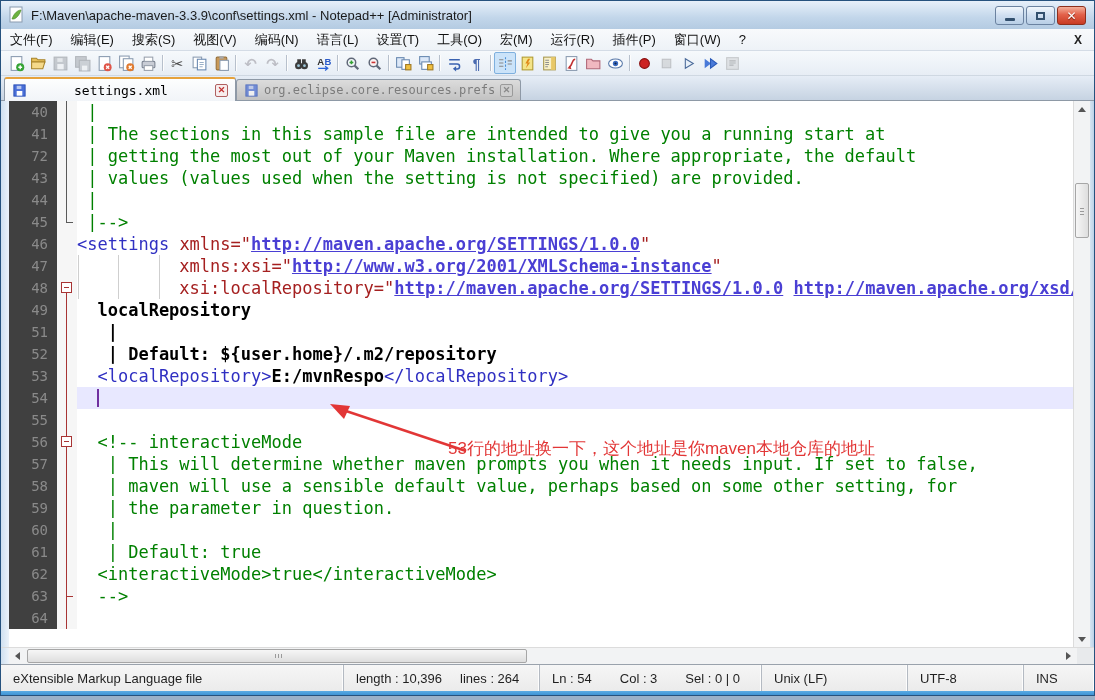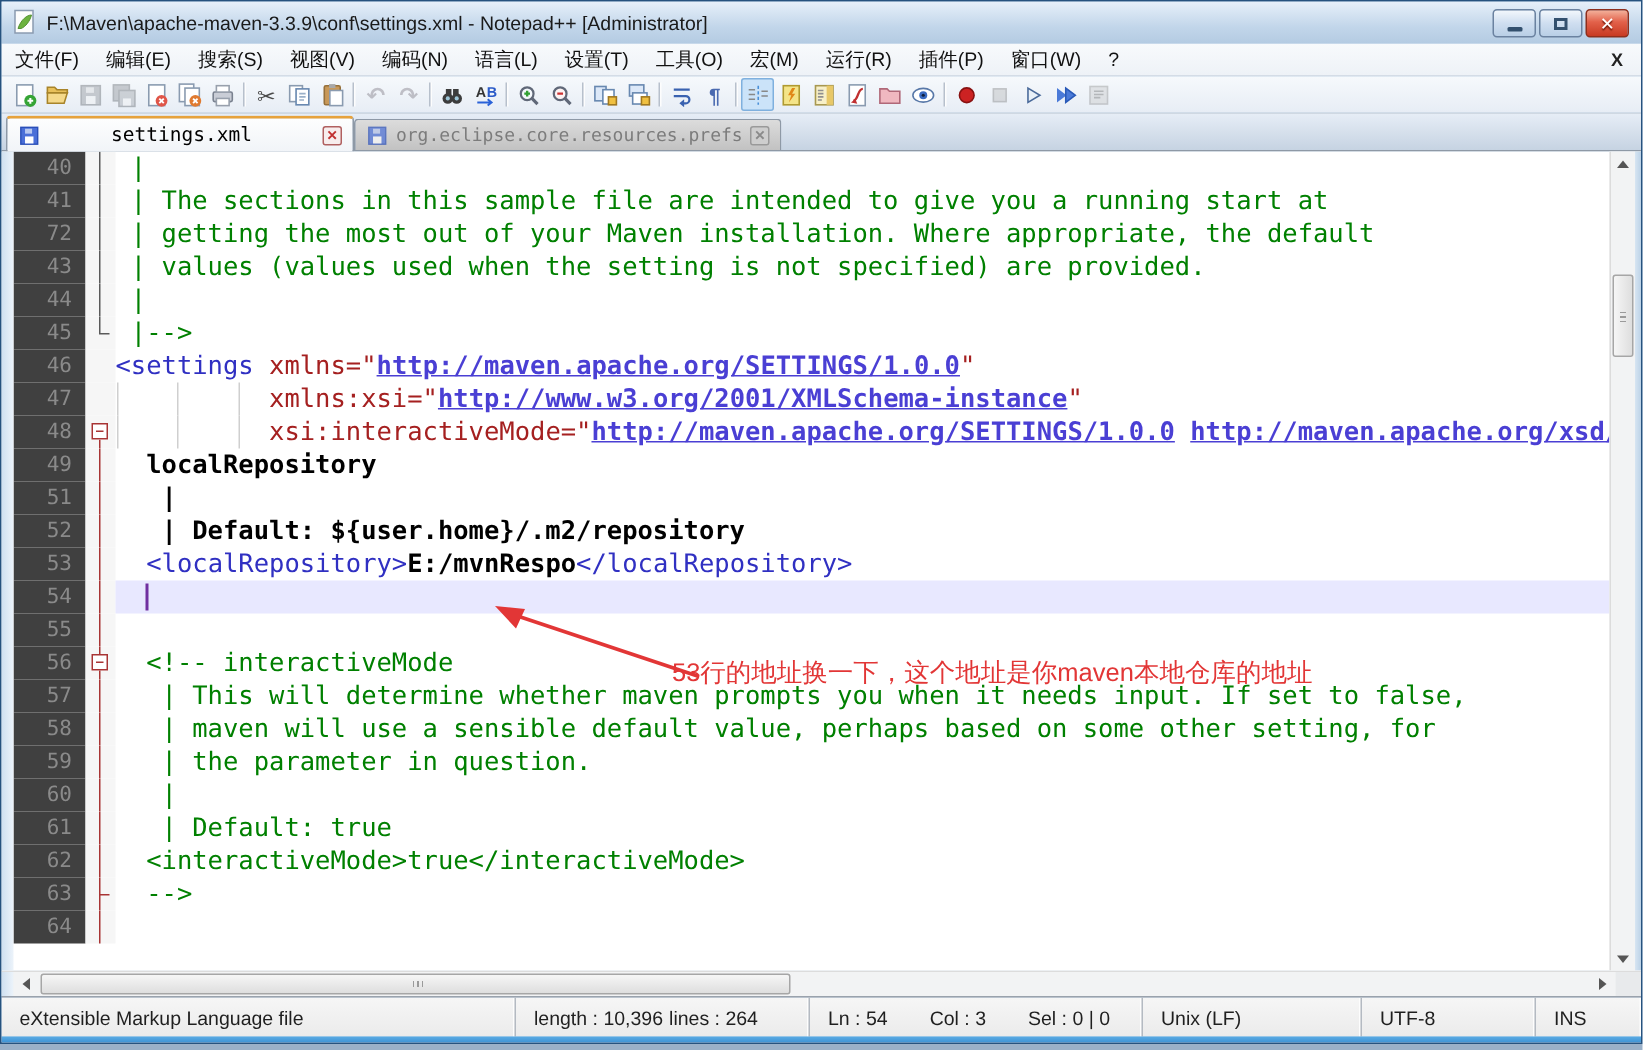--- a/index.html
+++ b/index.html
@@ -106,21 +106,21 @@
     border:1px solid #a6a6a6;border-radius:2px;}
   .hthumb::before{content:"";position:absolute;top:4px;bottom:4px;left:247px;width:7px;
     background:repeating-linear-gradient(to right,#9a9a9a 0 1px,transparent 1px 3px);}
   .hcorner{width:17px;flex:none;background:#e8eaec;}
   
   .statusbar{height:27px;flex:none;display:flex;align-items:center;background:linear-gradient(#f6f6f6,#ebebeb);
     border-top:1px solid #9aa2ac;font-size:13px;color:#1f1f1f;}
   .st-cell{height:100%;display:flex;align-items:center;padding:0 12px;border-right:1px solid #b4bac2;
     box-shadow:inset -1px 0 0 #fdfdfd;white-space:nowrap;overflow:hidden;}
   .st-type{flex:1;}
-  .st-size{width:196px;gap:4px;}
+  .st-size{width:196px;gap:18px;}
   .st-pos{width:222px;gap:28px;text-align:right;}
   .st-eol{width:146px;}
   .st-enc{width:116px;}
   .st-ins{width:70px;border-right:none;}
   .footer-strip{height:4px;flex:none;background:linear-gradient(#5aabe4,#3f93d4);}
 </style>
 </head>
 <body>
 
 <div class="window">
@@ -432,21 +432,21 @@
         <div class="line-row">
           <div class="ln">47</div>
           <div class="fold"></div>
           <div class="code ig"><span class="s-pl">          </span><span class="s-attr">xmlns:xsi</span><span class="s-attr">="</span><span class="s-url">http://www.w3.org/2001/XMLSchema-instance</span><span class="s-attr">"</span></div>
         </div>
         <div class="line-row">
           <div class="ln">48</div>
           <div class="fold f-rbox-start">
             <div class="fbox"></div>
           </div>
-          <div class="code ig"><span class="s-pl">          </span><span class="s-attr">xsi:interactiveMode</span><span class="s-attr">="</span><span class="s-url">http://maven.apache.org/SETTINGS/1.0.0</span><span class="s-pl"> </span><span class="s-url">http://maven.apache.org/xsd/settings-1.0.0.xsd</span></div>
+          <div class="code ig"><span class="s-pl">          </span><span class="s-attr">xsi:localRepository</span><span class="s-attr">="</span><span class="s-url">http://maven.apache.org/SETTINGS/1.0.0</span><span class="s-pl"> </span><span class="s-url">http://maven.apache.org/xsd/settings-1.0.0.xsd</span></div>
         </div>
         <div class="line-row">
           <div class="ln">49</div>
           <div class="fold f-rline"></div>
           <div class="code"><span class="s-txt">  localRepository</span></div>
         </div>
         <div class="line-row">
           <div class="ln">51</div>
           <div class="fold f-rline"></div>
           <div class="code"><span class="s-txt">   |</span></div>

